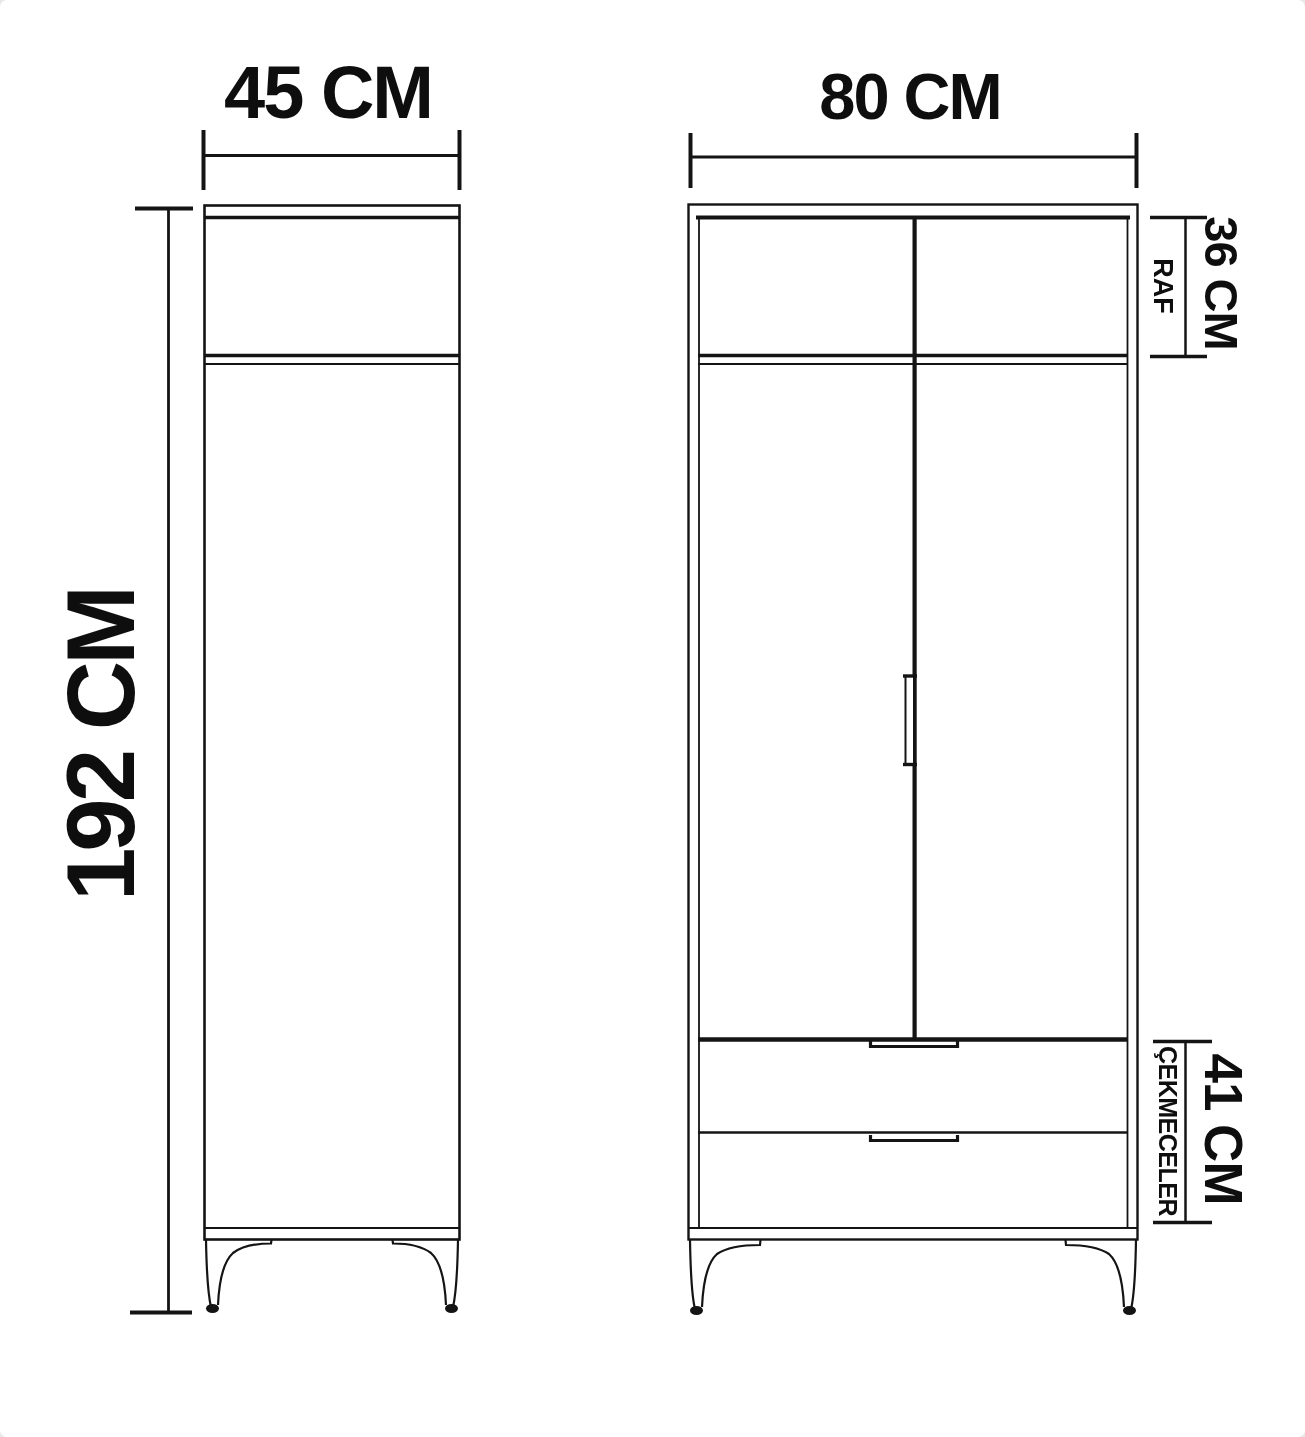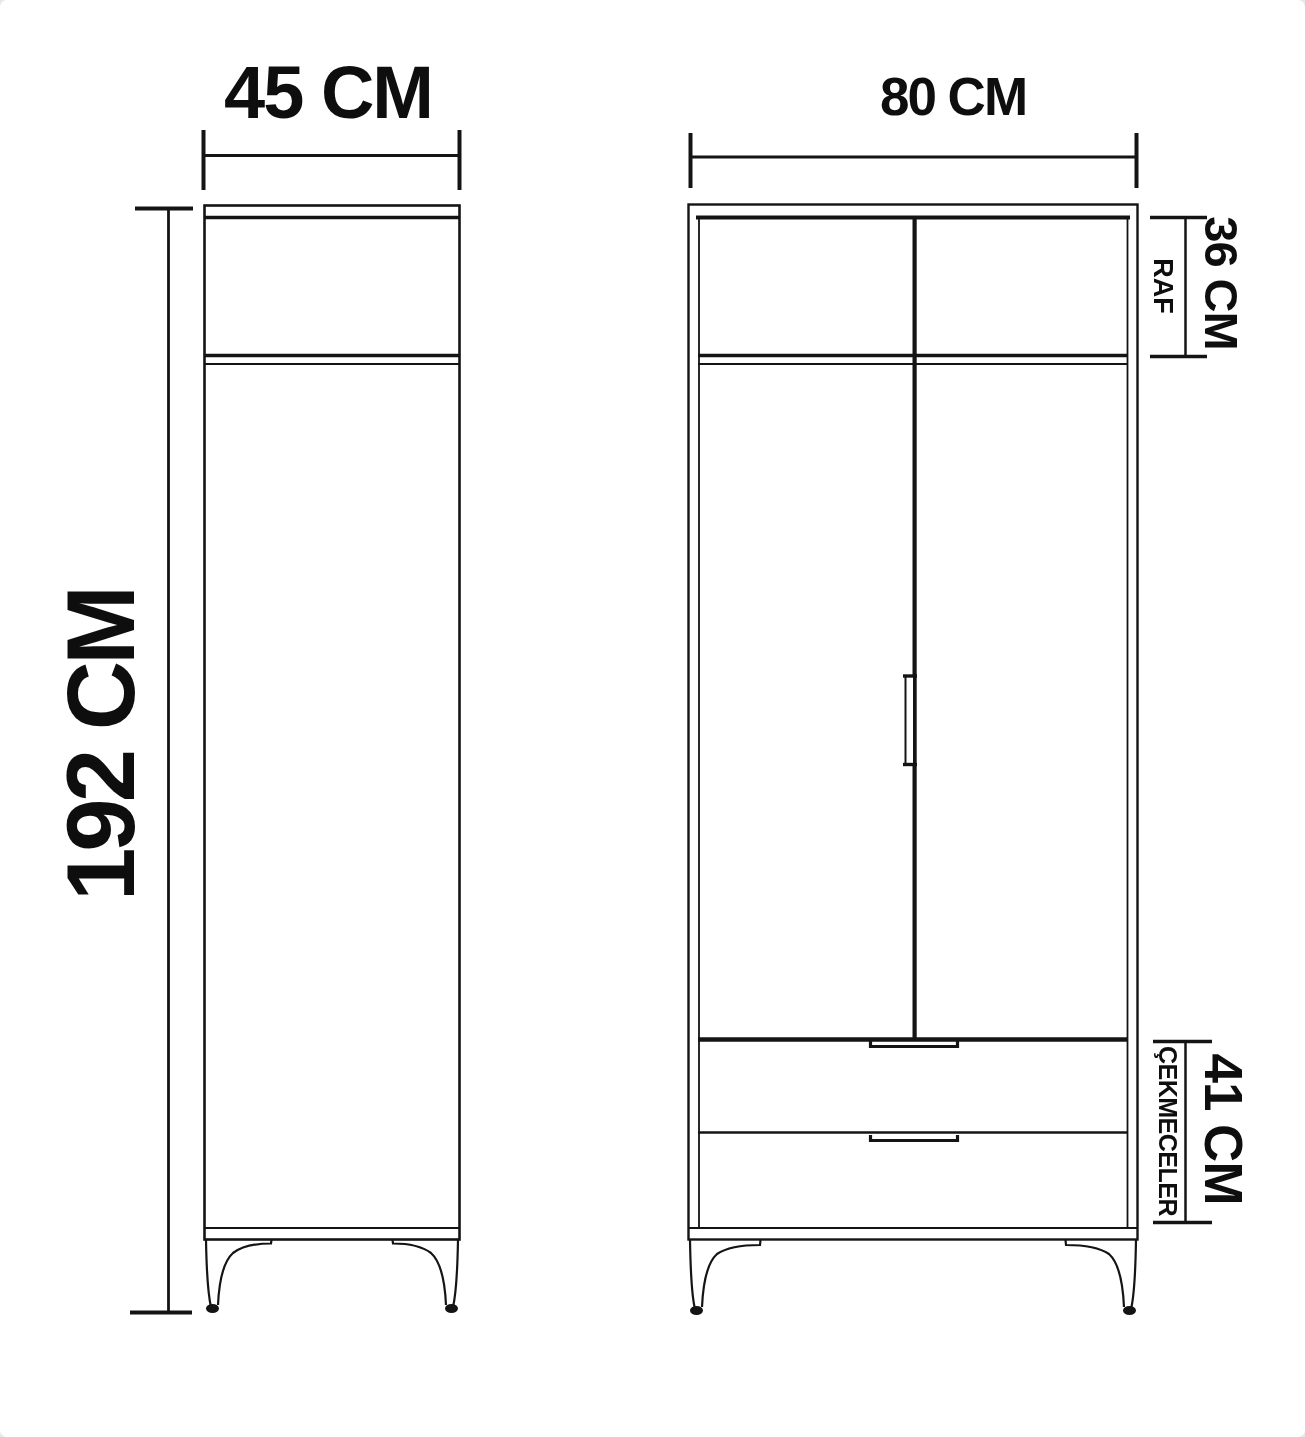--- a/index.html
+++ b/index.html
@@ -14,21 +14,21 @@
   .drawing-svg{position:absolute;left:0;top:0;}
   .dim-label{
     position:absolute;
     display:flex;align-items:center;justify-content:center;
     color:#0e0e0e;
     font-weight:600;
     white-space:nowrap;
     user-select:none;
   }
   .lbl-45   {left:198px; top:46px;  width:260px; height:92px;  font-size:74px;  letter-spacing:-2px;}
-  .lbl-80   {left:823px; top:50px;  width:260px; height:92px;  font-size:53px;  letter-spacing:-2px;}
+  .lbl-80   {left:780px; top:50px;  width:260px; height:92px;  font-size:65px;  letter-spacing:-2px;}
   .lbl-192  {left:-109px;top:685px; width:420px; height:120px; font-size:96px;  letter-spacing:-4px; transform:rotate(-90deg);}
   .lbl-36   {left:1122px;top:255px; width:200px; height:56px;  font-size:47px;  letter-spacing:-1px; transform:rotate(90deg);}
   .lbl-raf  {left:1103px;top:271px; width:120px; height:30px;  font-size:27px;  letter-spacing:0px;  transform:rotate(90deg);}
   .lbl-41   {left:1124px;top:1099px;width:200px; height:60px;  font-size:53px;  letter-spacing:-1px; transform:rotate(90deg);}
   .lbl-cek  {left:1063px;top:1117px;width:210px; height:28px;  font-size:25px;  letter-spacing:-0.5px;transform:rotate(90deg);}
 </style>
 </head>
 <body>
 
 <div class="canvas">

